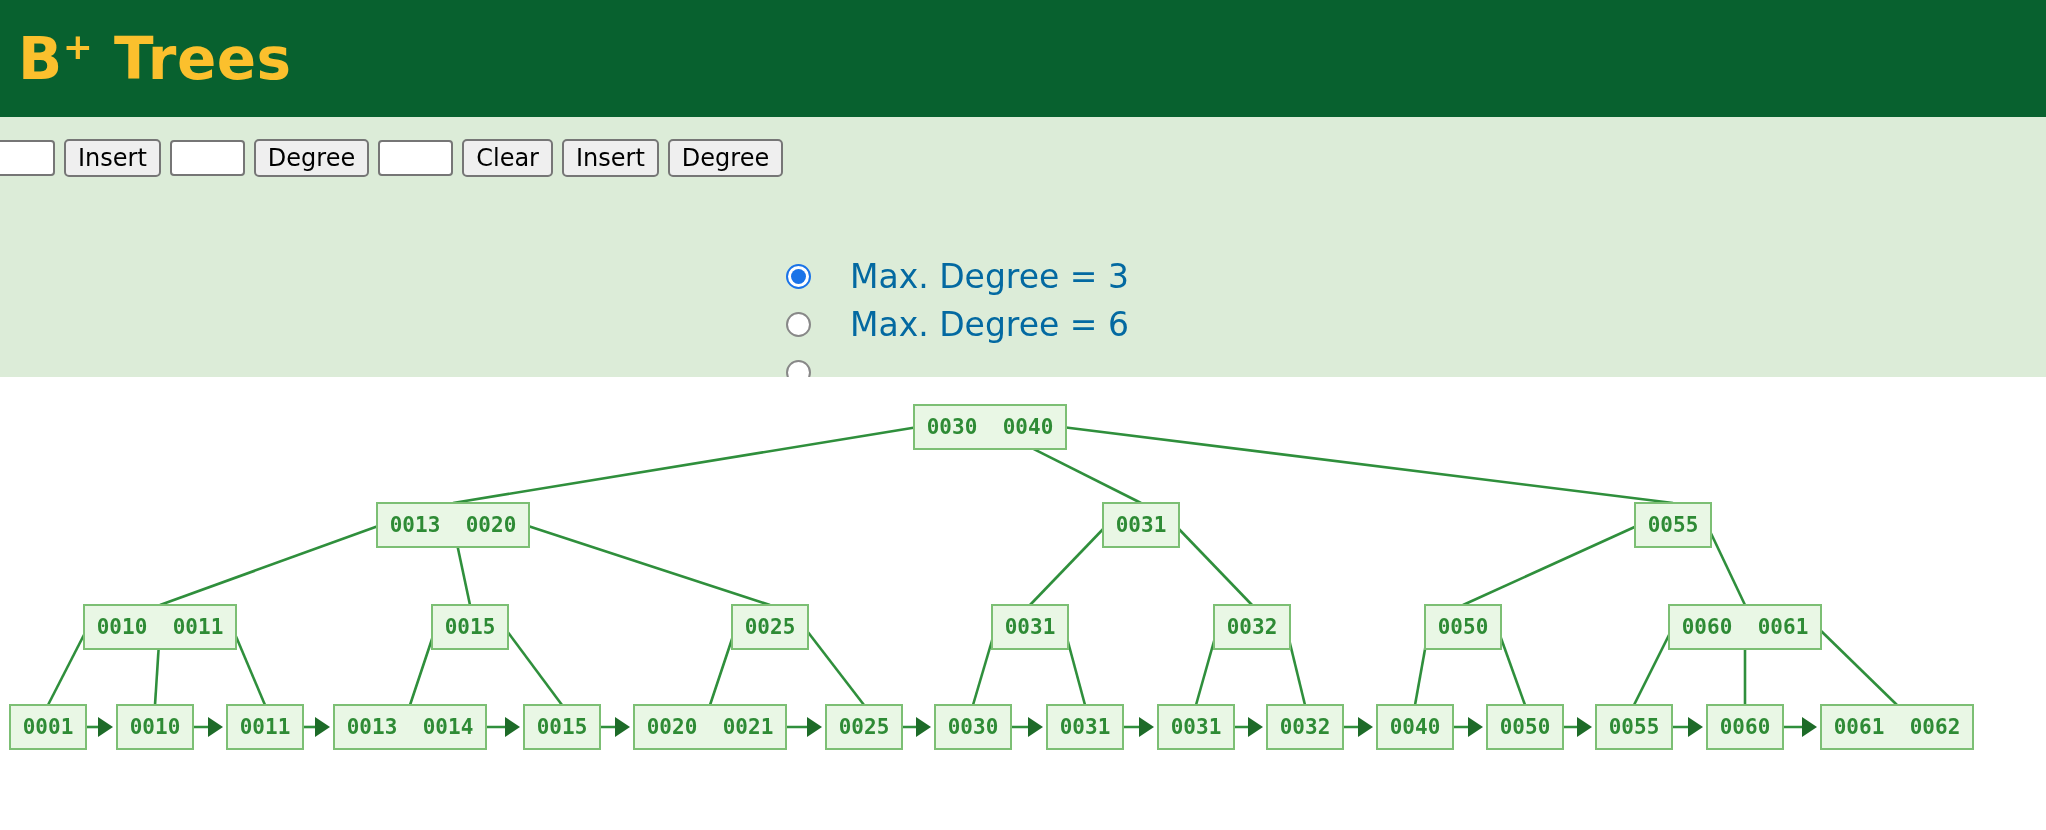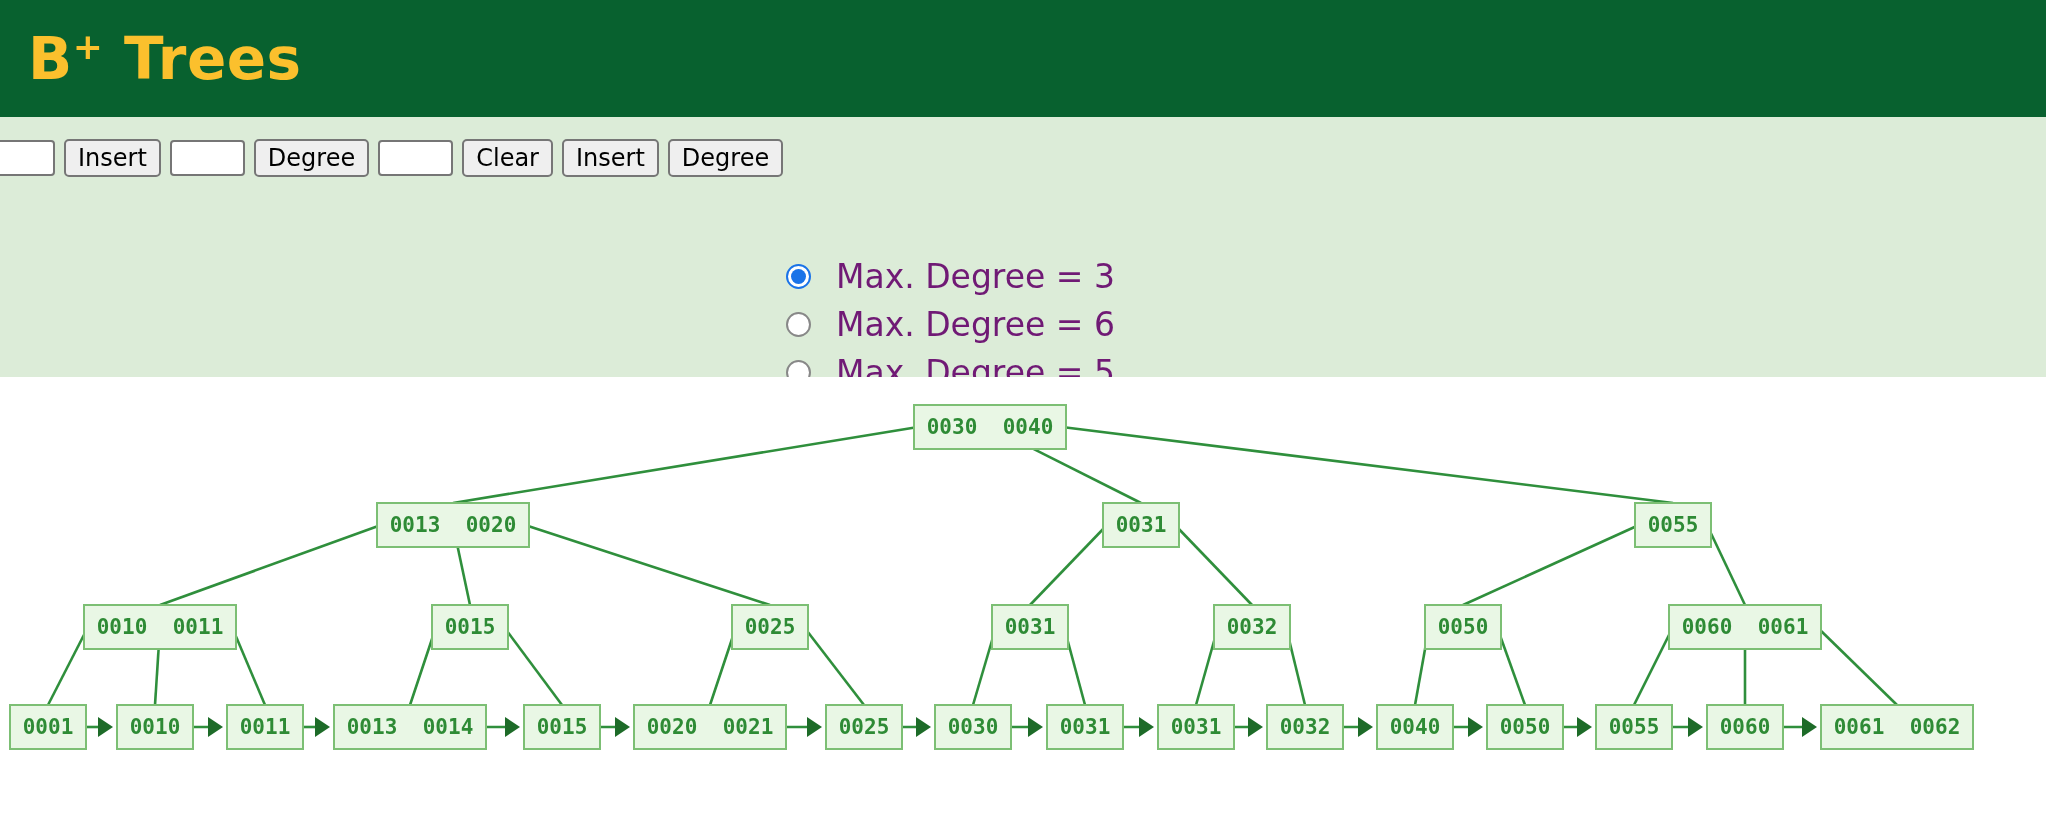--- a/index.html
+++ b/index.html
@@ -15,21 +15,21 @@
     overflow: hidden;
     background: #ffffff;
   }
 
   
   #header {
     height: 117px;
     background: #08612f;
     display: flex;
     align-items: center;
-    padding-left: 28px;
+    padding-left: 18px;
     box-sizing: border-box;
   }
   #app-title {
     color: #fbc02d;
     font-size: 58px;
     font-weight: bold;
     letter-spacing: 0.5px;
     line-height: 1;
     white-space: nowrap;
   }
@@ -113,23 +113,23 @@
   .radio-row.checked .radio-mark::after {
     content: "";
     position: absolute;
     left: 50%; top: 50%;
     width: 15px; height: 15px;
     margin-left: -7.5px; margin-top: -7.5px;
     border-radius: 50%;
     background: #1a73e8;
   }
   .radio-label {
-    margin-left: 25px;
+    margin-left: 39px;
     font-size: 33px;
-    color: #701a75;
+    color: #0369a1;
     white-space: nowrap;
     font-family: "DejaVu Sans", "Liberation Sans", sans-serif;
   }
 
   
   #tree-canvas {
     position: absolute;
     left: 0;
     top: 377px;
     width: 1882px;
@@ -193,21 +193,20 @@
         <div class="radio-row checked">
           <span class="radio-mark"></span>
           <span class="radio-label">Max. Degree = 3</span>
         </div>
         <div class="radio-row">
           <span class="radio-mark"></span>
           <span class="radio-label">Max. Degree = 6</span>
         </div>
         <div class="radio-row">
           <span class="radio-mark"></span>
-          <span class="radio-label">Max. Degree = 5</span>
         </div>
         <div class="radio-row">
           <span class="radio-mark"></span>
           <span class="radio-label">Max. Degree = 6</span>
         </div>
         <div class="radio-row">
           <span class="radio-mark"></span>
           <span class="radio-label">Max. Degree = 7</span>
         </div>
       </div>

